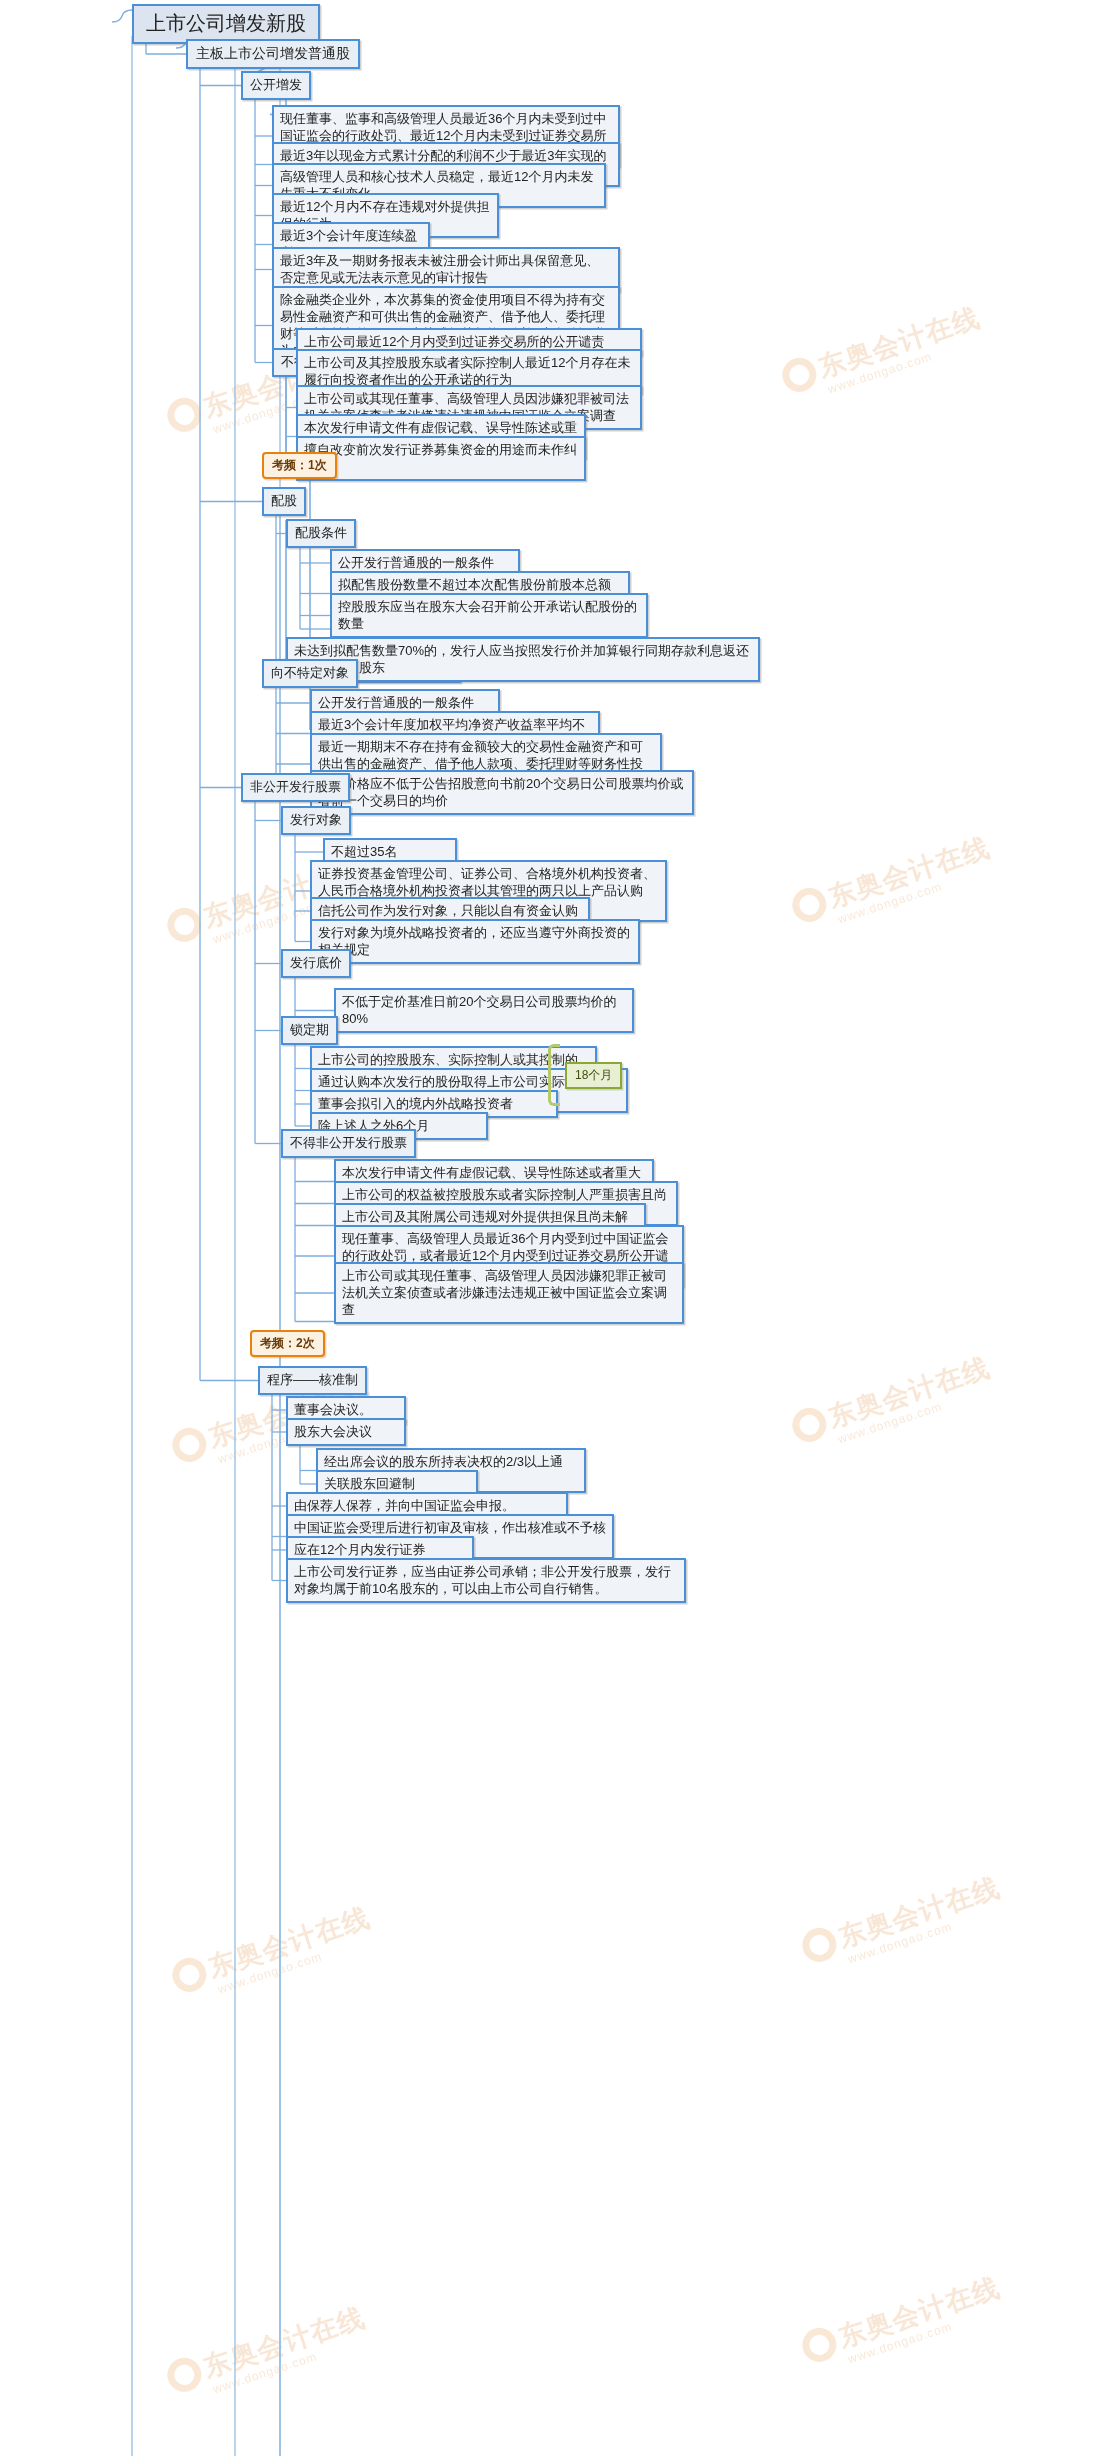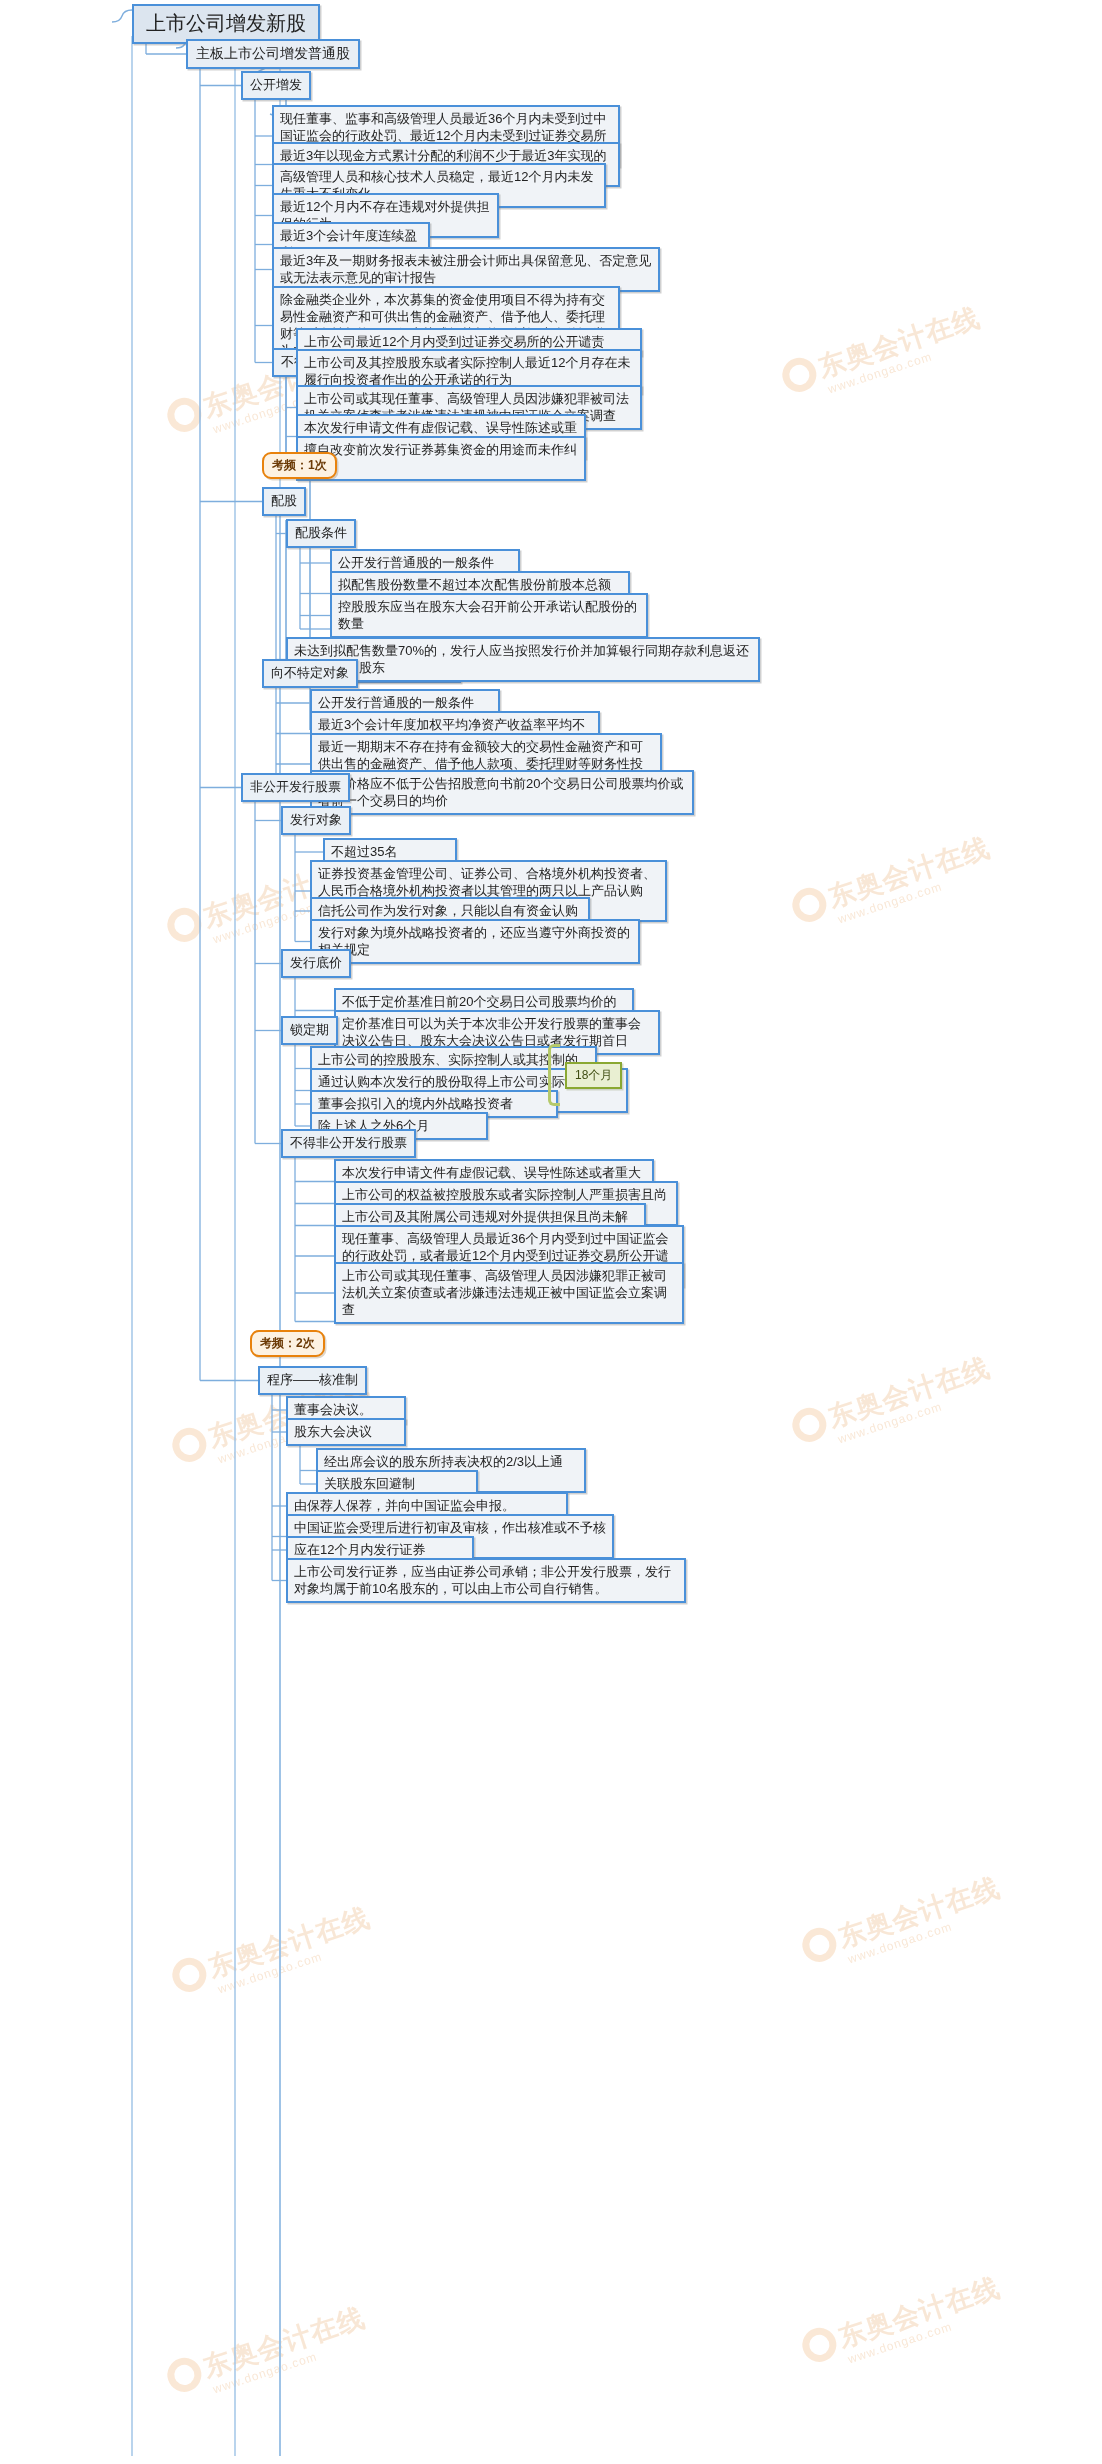--- a/index.html
+++ b/index.html
@@ -89,21 +89,21 @@
   }
   .badge {
     position: absolute;
     border: 2px solid #e8820c;
     background: #fdf2e2;
     color: #6b3a06;
     font-size: 12px;
     font-weight: bold;
     line-height: 16px;
     padding: 3px 8px 4px 8px;
-    border-radius: 9px;
+    border-radius: 4px;
     box-shadow: 1.5px 1.5px 0 rgba(150,120,80,.3);
   }
   .grpbox {
     position: absolute;
     border: 2px solid #8aa832;
     background: #e9efd2;
     color: #3f4d12;
     font-size: 12px;
     line-height: 16px;
     padding: 3px 8px 4px 8px;
@@ -274,21 +274,21 @@
 
   <div class="node lvl1" style="left:186px; top:39px;">主板上市公司增发普通股</div>
 
   <div class="node lvl2" style="left:241px; top:71px;">公开增发</div>
 
   <div class="node leaf" style="left:272px; top:105px; width:348px;">现任董事、监事和高级管理人员最近36个月内未受到过中国证监会的行政处罚、最近12个月内未受到过证券交易所的公开谴责。</div>
   <div class="node leaf" style="left:272px; top:142px; width:348px;">最近3年以现金方式累计分配的利润不少于最近3年实现的年均可分配利润的30%。</div>
   <div class="node leaf" style="left:272px; top:163px; width:334px;">高级管理人员和核心技术人员稳定，最近12个月内未发生重大不利变化</div>
   <div class="node leaf" style="left:272px; top:193px; width:227px;">最近12个月内不存在违规对外提供担保的行为</div>
   <div class="node leaf" style="left:272px; top:222px; width:158px;">最近3个会计年度连续盈利</div>
-  <div class="node leaf" style="left:272px; top:247px; width:388px;">最近3年及一期财务报表未被注册会计师出具保留意见、否定意见或无法表示意见的审计报告</div>
+  <div class="node leaf" style="left:272px; top:247px; width:348px;">最近3年及一期财务报表未被注册会计师出具保留意见、否定意见或无法表示意见的审计报告</div>
   <div class="node leaf" style="left:272px; top:286px; width:348px;">除金融类企业外，本次募集的资金使用项目不得为持有交易性金融资产和可供出售的金融资产、借予他人、委托理财等财务性投资，不得直接或间接投资于以买卖有价证券为主要业务的公司</div>
 
   <div class="node lvl2" style="left:272px; top:348px;">不得</div>
 
   <div class="node leaf" style="left:296px; top:328px; width:346px;">上市公司最近12个月内受到过证券交易所的公开谴责</div>
   <div class="node leaf" style="left:296px; top:349px; width:346px;">上市公司及其控股股东或者实际控制人最近12个月存在未履行向投资者作出的公开承诺的行为</div>
   <div class="node leaf" style="left:296px; top:385px; width:346px;">上市公司或其现任董事、高级管理人员因涉嫌犯罪被司法机关立案侦查或者涉嫌违法违规被中国证监会立案调查</div>
   <div class="node leaf" style="left:296px; top:414px; width:290px;">本次发行申请文件有虚假记载、误导性陈述或重大遗漏；</div>
   <div class="node leaf" style="left:296px; top:436px; width:290px;">擅自改变前次发行证券募集资金的用途而未作纠正</div>
 
@@ -314,21 +314,20 @@
   <div class="node lvl2" style="left:241px; top:773px;">非公开发行股票</div>
 
   <div class="node lvl2" style="left:281px; top:806px;">发行对象</div>
   <div class="node leaf" style="left:323px; top:838px; width:134px;">不超过35名</div>
   <div class="node leaf" style="left:310px; top:860px; width:357px;">证券投资基金管理公司、证券公司、合格境外机构投资者、人民币合格境外机构投资者以其管理的两只以上产品认购的，视为一个发行对象</div>
   <div class="node leaf" style="left:310px; top:897px; width:280px;">信托公司作为发行对象，只能以自有资金认购</div>
   <div class="node leaf" style="left:310px; top:919px; width:330px;">发行对象为境外战略投资者的，还应当遵守外商投资的相关规定</div>
 
   <div class="node lvl2" style="left:281px; top:949px;">发行底价</div>
   <div class="node leaf" style="left:334px; top:988px; width:300px;">不低于定价基准日前20个交易日公司股票均价的80%</div>
-  <div class="node leaf" style="left:334px; top:1010px; width:326px;">定价基准日可以为关于本次非公开发行股票的董事会决议公告日、股东大会决议公告日或者发行期首日</div>
 
   <div class="node lvl2" style="left:281px; top:1016px;">锁定期</div>
   <div class="node leaf" style="left:310px; top:1046px; width:287px;">上市公司的控股股东、实际控制人或其控制的关联人</div>
   <div class="node leaf" style="left:310px; top:1068px; width:318px;">通过认购本次发行的股份取得上市公司实际控制权的投资者</div>
   <div class="node leaf" style="left:310px; top:1090px; width:248px;">董事会拟引入的境内外战略投资者</div>
   <div class="node leaf" style="left:310px; top:1112px; width:178px;">除上述人之外6个月</div>
 
   <div class="brace" style="left:548px; top:1044px; width:12px; height:62px;"></div>
   <div class="grpbox" style="left:565px; top:1062px;">18个月</div>
 

